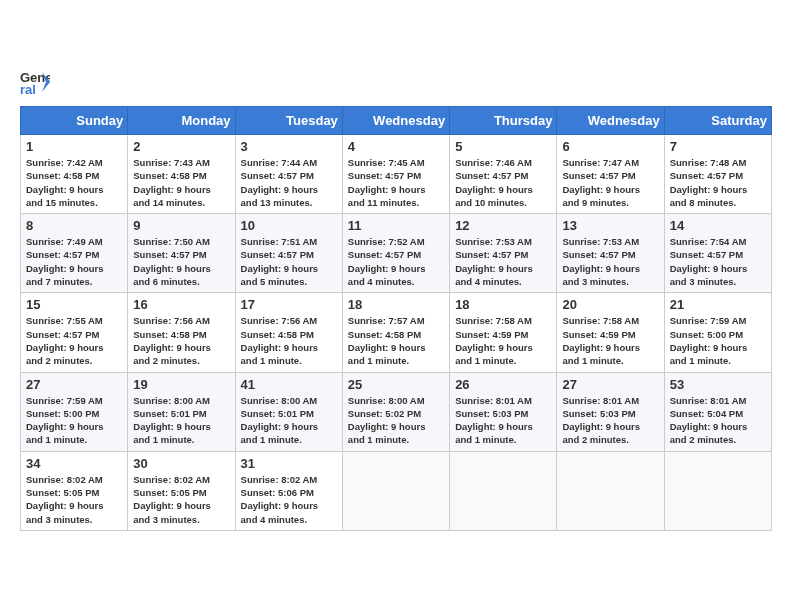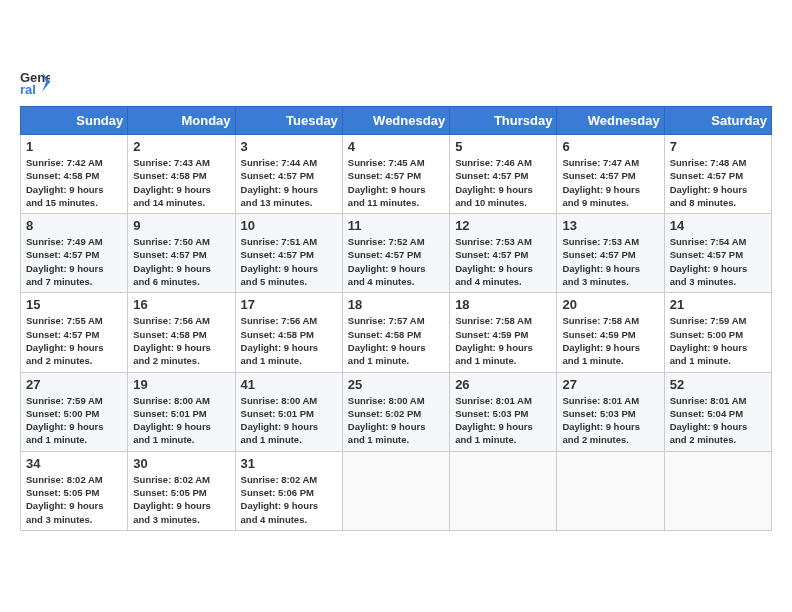--- a/index.html
+++ b/index.html
@@ -338,21 +338,21 @@
       </td>
         <td>
         <span class="day-num">27</span>
         <div class="cell-text">
           Sunrise: 8:01 AM<br>
           Sunset: 5:03 PM<br>
           Daylight: 9 hours and 2 minutes.
         </div>
       </td>
         <td>
-        <span class="day-num">52</span>
+        <span class="day-num">53</span>
         <div class="cell-text">
           Sunrise: 8:01 AM<br>
           Sunset: 5:04 PM<br>
           Daylight: 9 hours and 2 minutes.
         </div>
       </td>
       </tr>
       <tr>
         <td>
         <span class="day-num">34</span>

